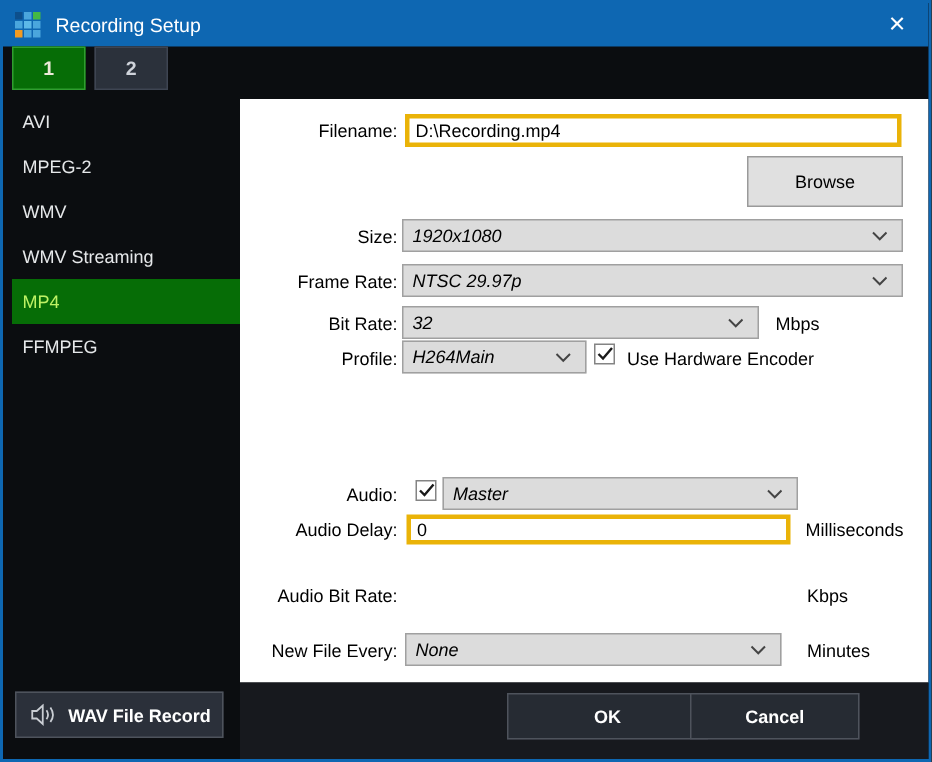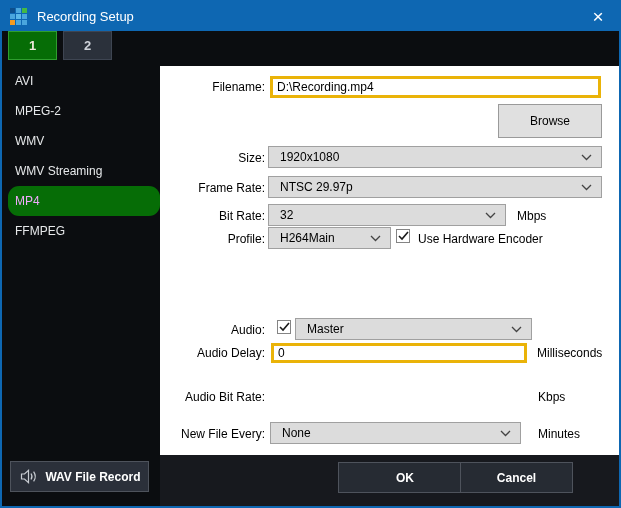--- a/index.html
+++ b/index.html
@@ -24,31 +24,31 @@
     cursor:default; }
   
   .tab { position:absolute; width:49px; height:29px; top:29px;
     display:flex; align-items:center; justify-content:center;
     font-size:13px; font-weight:bold; }
   .tab1 { left:6px; background:#066d06; border:1px solid #2f9e2f; color:#ece9d8; }
   .tab2 { left:61px; background:#2b313b; border:1px solid #3e4552; color:#cfd3da; }
   
   .side-item { position:absolute; left:6px; width:152px; height:30px;
     color:#e6e8ea; font-size:12px; display:flex; align-items:center; padding-left:7px; }
-  .side-item.selected { background:#066d06; color:#f0abfc;border-radius:11px; }
+  .side-item.selected { background:#066d06; color:#bef264; }
   
   .panel { position:absolute; left:158px; top:64px; width:459px; height:389px; background:#fff; }
   .flabel { position:absolute; left:0; width:105px; text-align:right;
     font-size:12px; color:#000; }
   .unit { position:absolute; font-size:12px; color:#000; }
   .tinput { position:absolute; background:#fff; border:3px solid #eab308;
     font-size:12px; color:#000; display:flex; align-items:center; padding-left:4px; }
   .combo { position:absolute; background:#dcdcdc; border:1px solid #a0a0a0;
     display:flex; align-items:center; }
-  .combo .cval { flex:1; font-size:12px; color:#000; padding-left:11px; white-space:nowrap; overflow:hidden; }
+  .combo .cval { flex:1; font-size:12px; color:#000; padding-left:6px; white-space:nowrap; overflow:hidden;font-style:italic; }
   .combo .chev { margin-right:9px; display:flex; }
   .btn-light { position:absolute; background:#e0e0e0; border:1px solid #9a9a9a;
     font-size:12px; color:#000; display:flex; align-items:center; justify-content:center; }
   .cbox { position:absolute; width:14px; height:14px; background:#fff;
     border:1px solid #848484; display:flex; align-items:center; justify-content:center; }
   
   .footer-strip { position:absolute; left:158px; top:453px; width:459px; height:51px; background:#17191e; }
   .btn-dark { position:absolute; background:#262b33; border:1px solid #4e535c;
     color:#fff; font-weight:bold; font-size:12px;
     display:flex; align-items:center; justify-content:center; }

